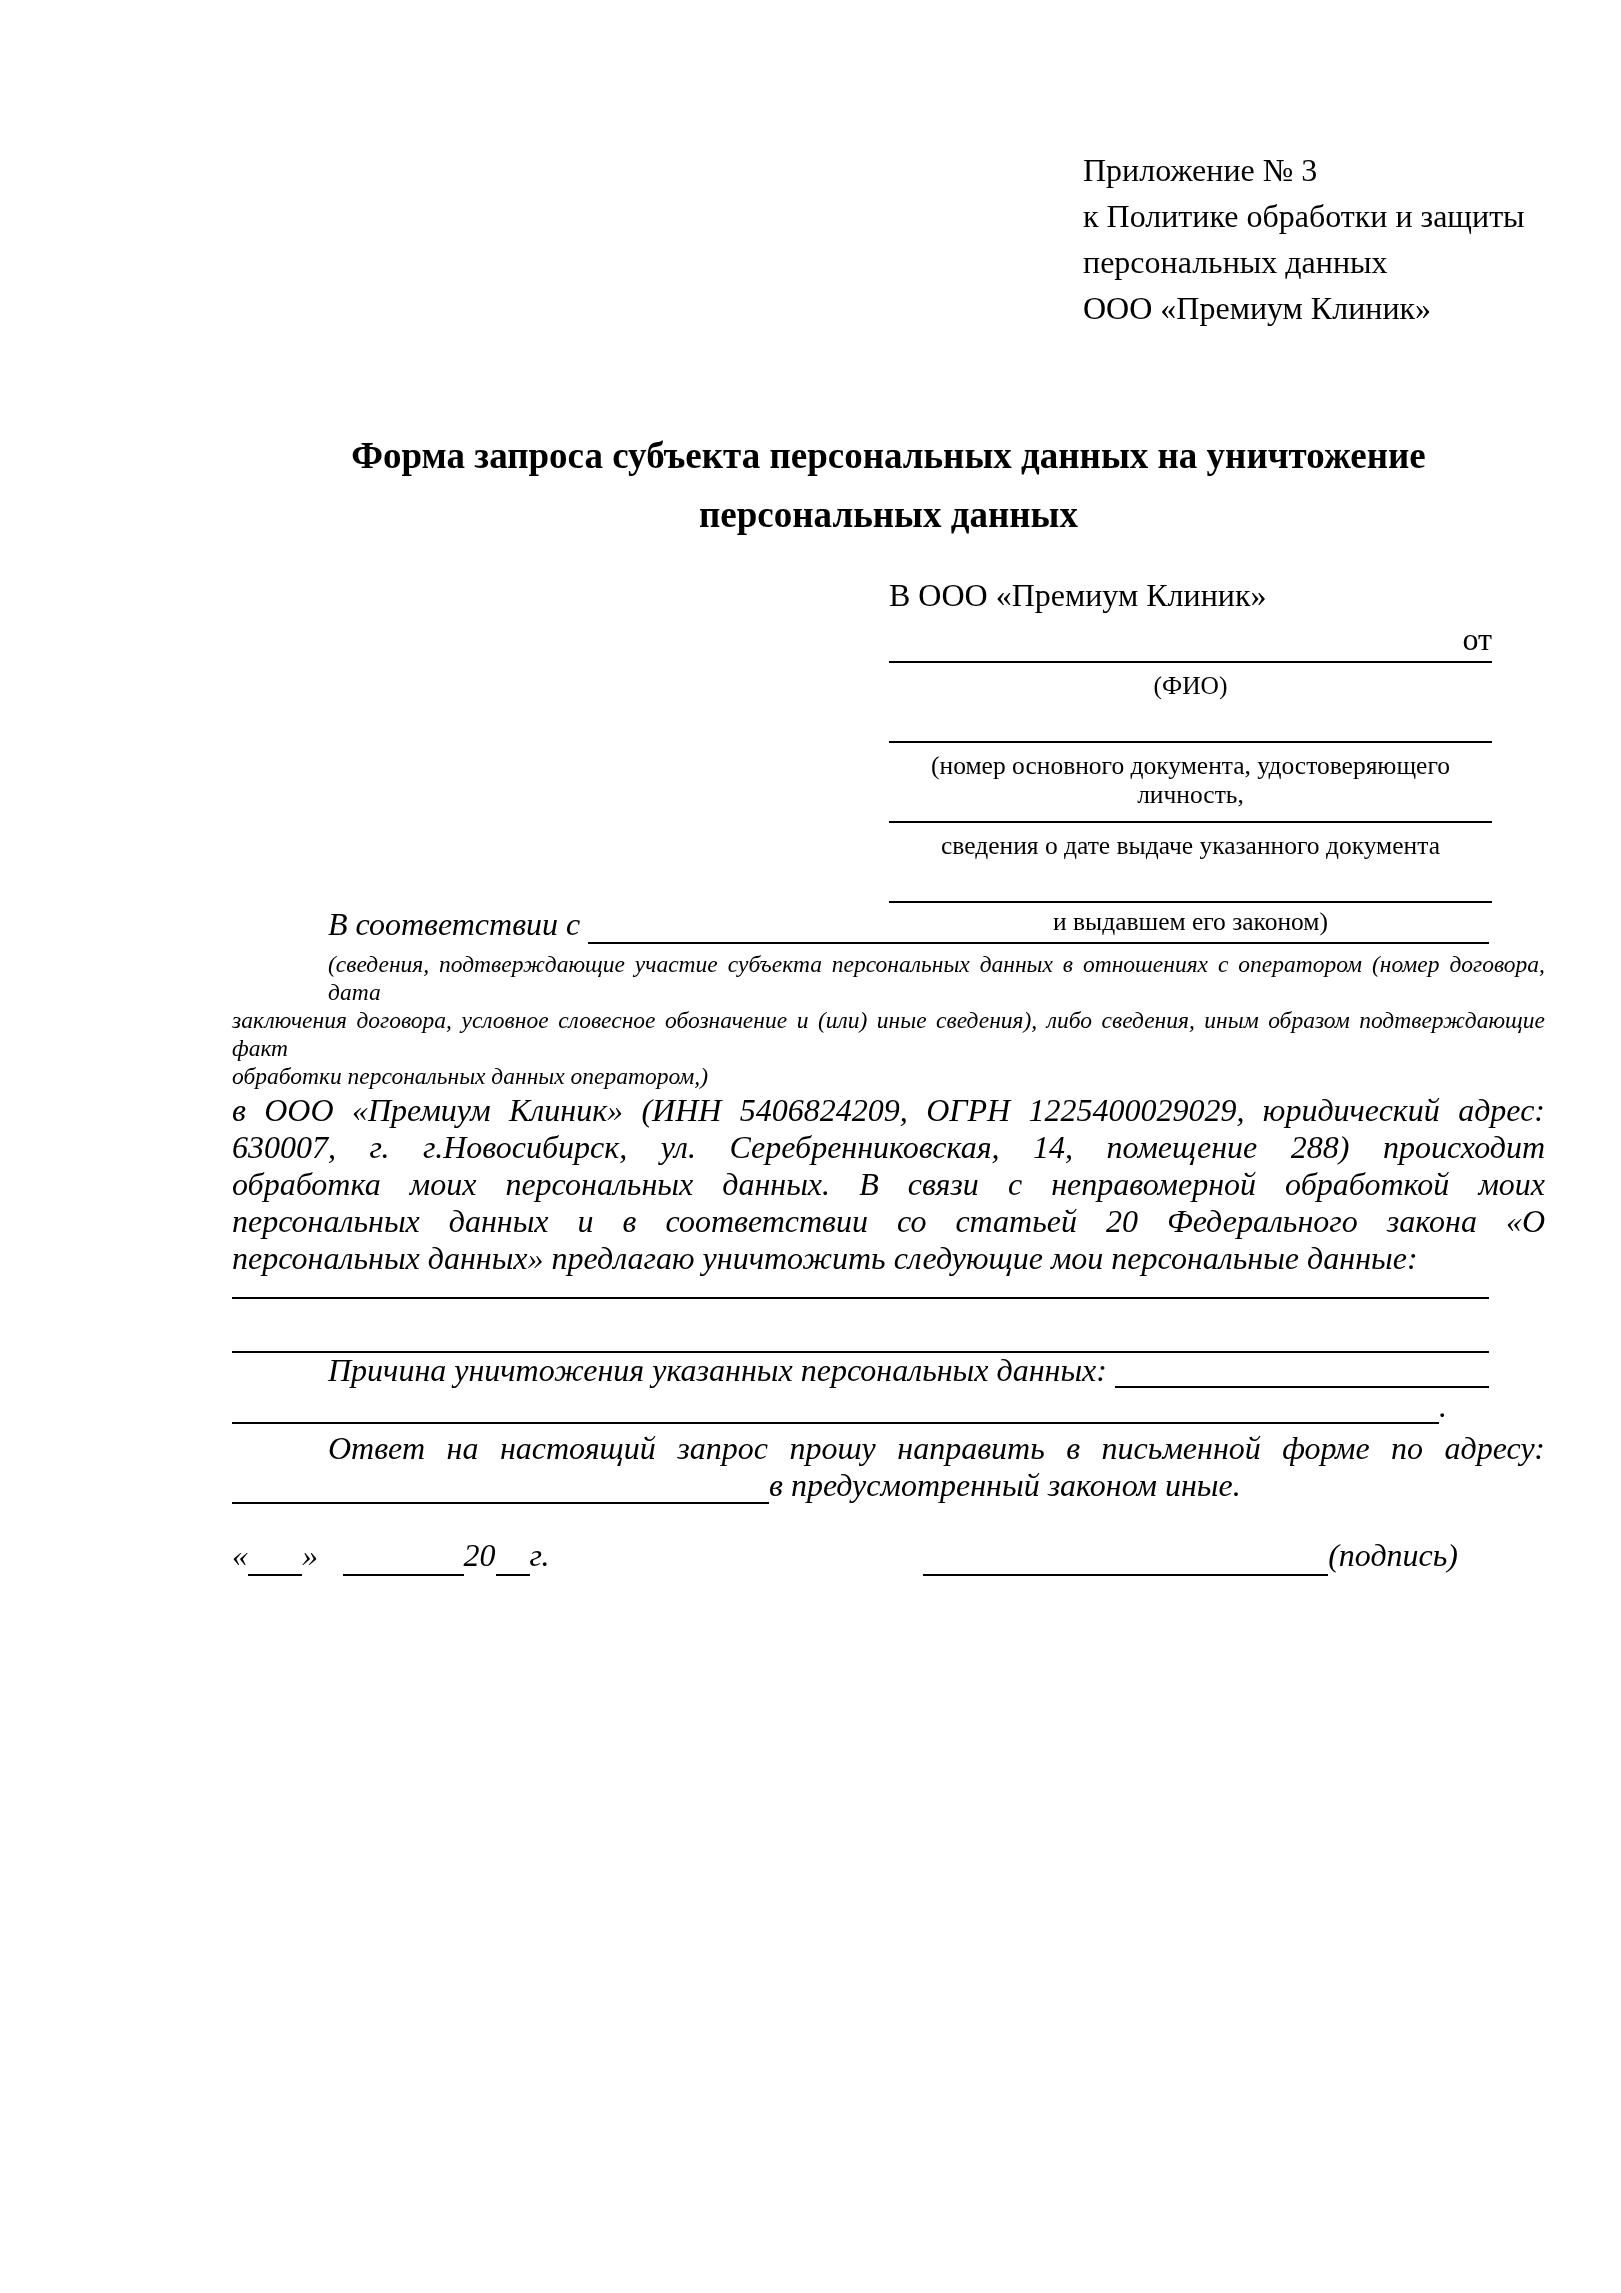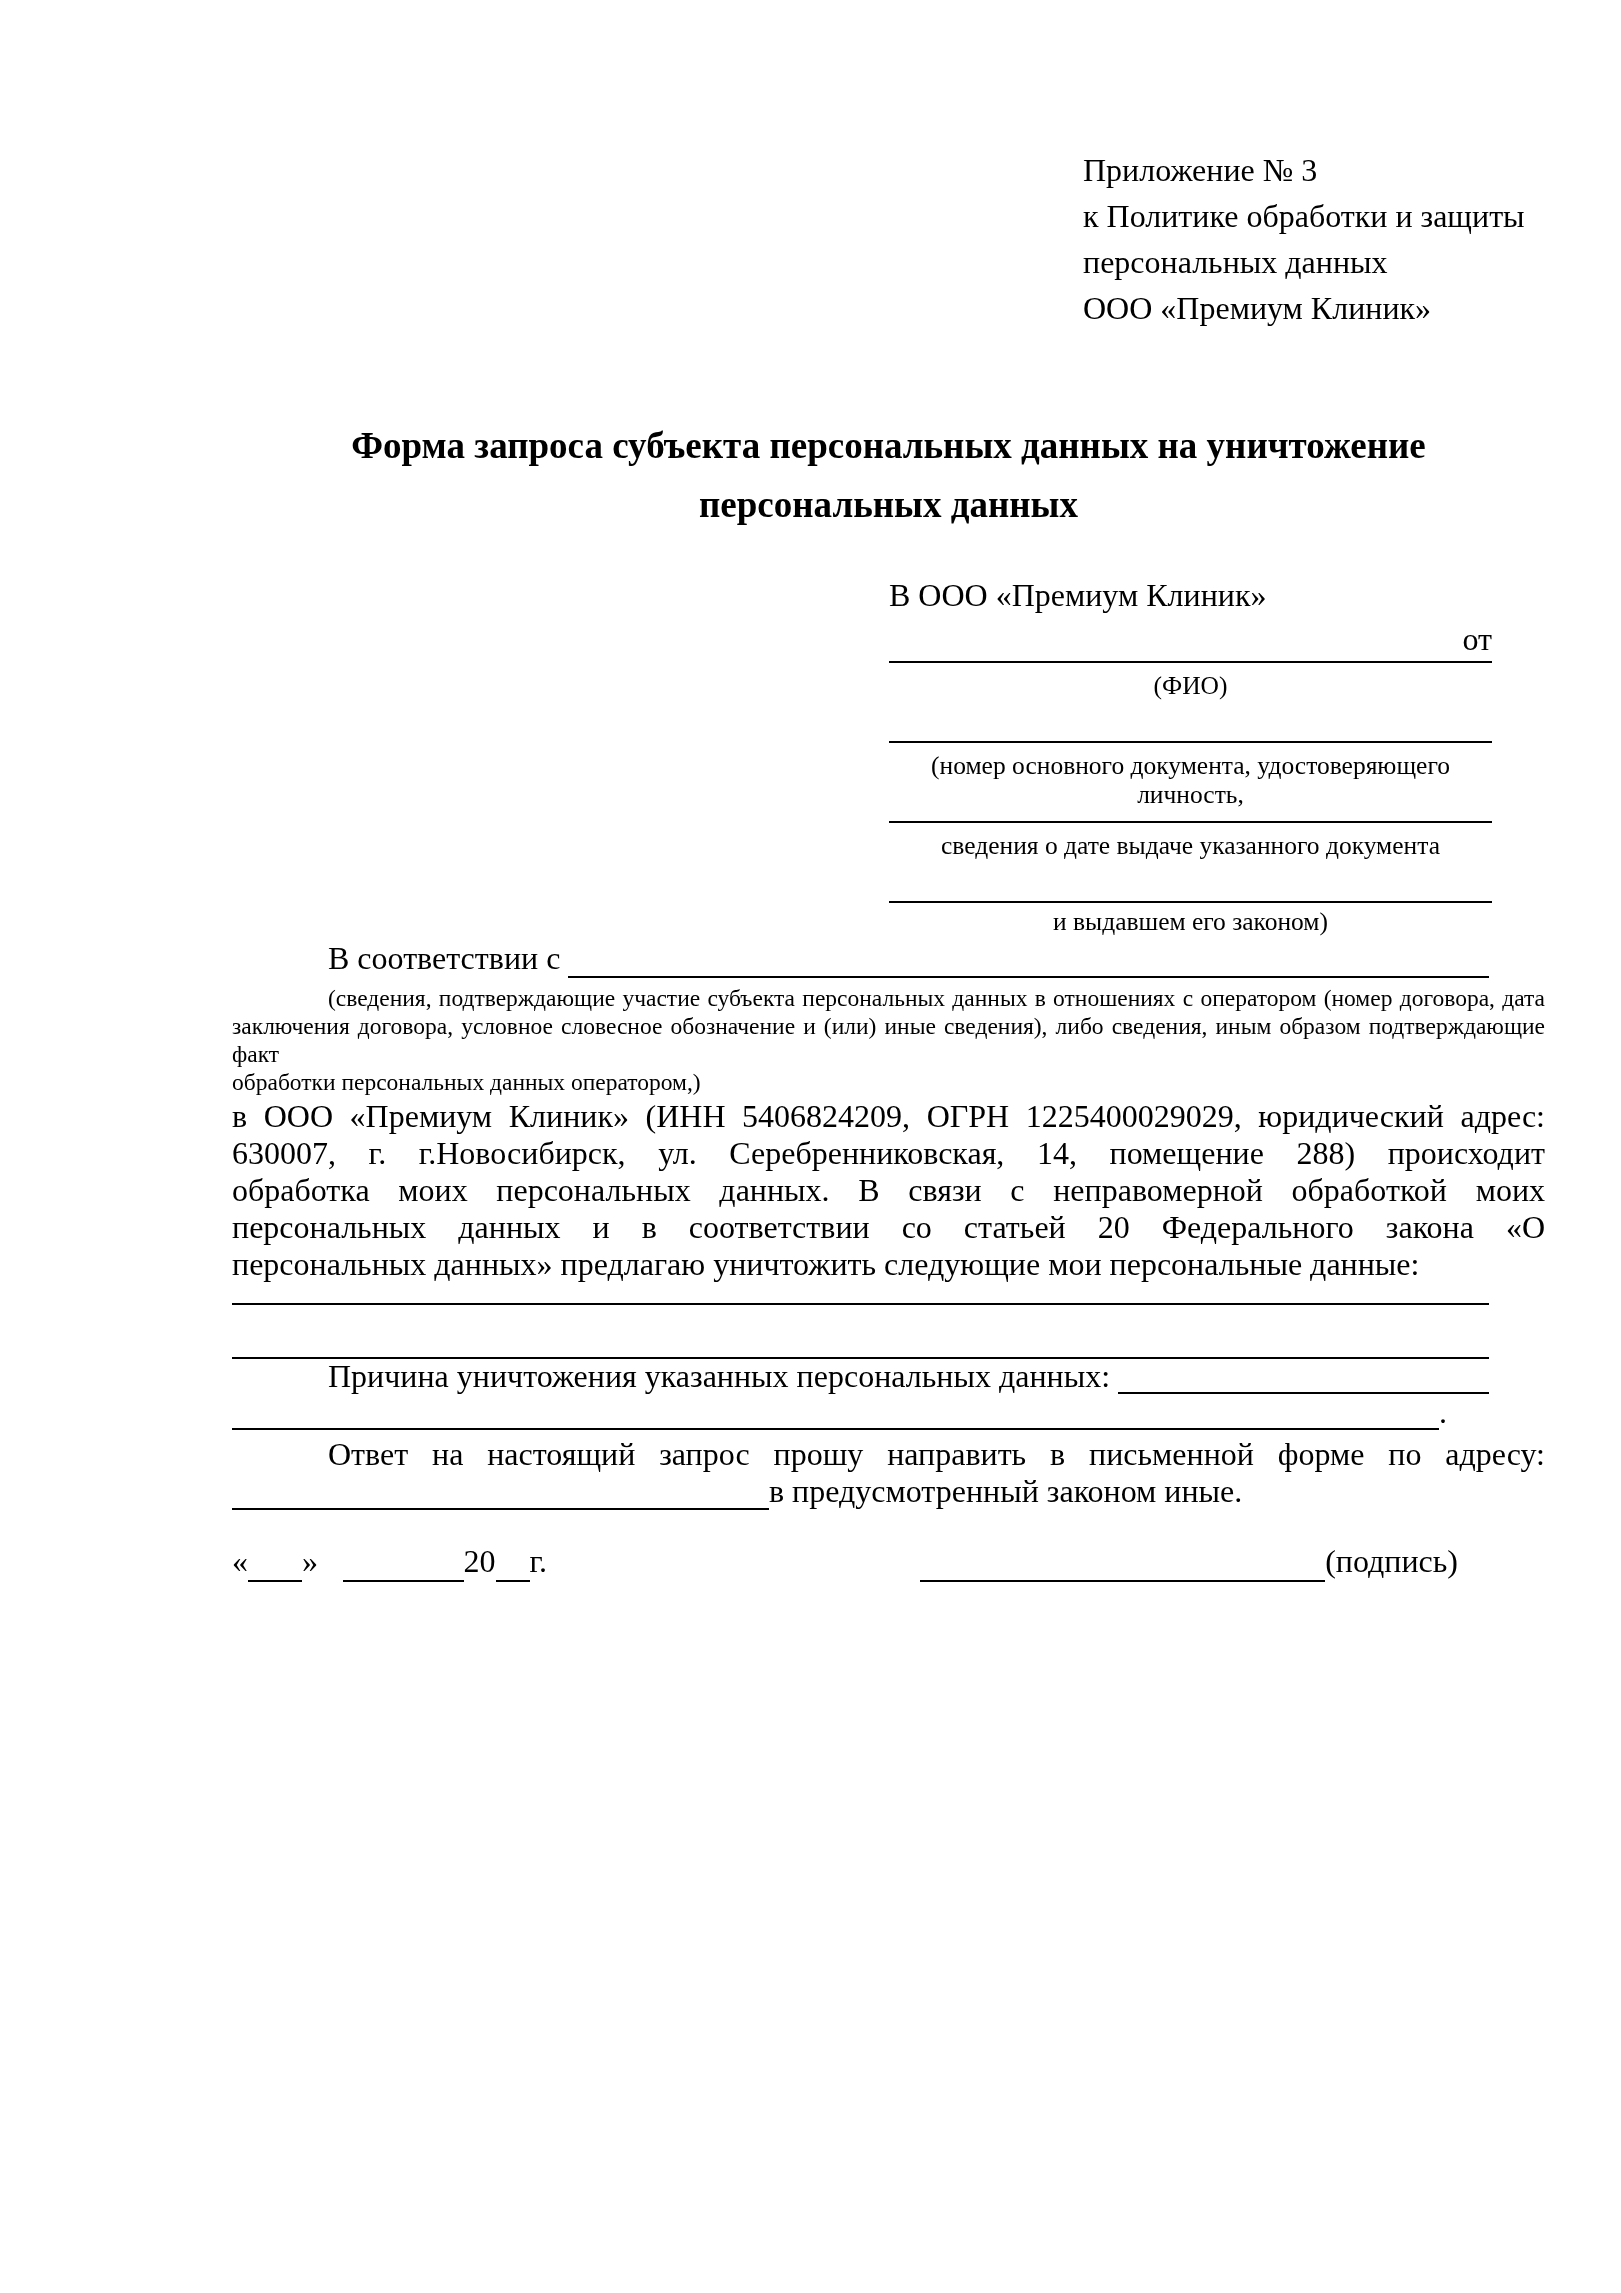--- a/index.html
+++ b/index.html
@@ -10,32 +10,32 @@
     font-family:"Liberation Serif", serif;
     overflow:hidden;
   }
   
   .header-note{
     position:absolute;left:1083px;top:147px;
     font-size:32px;line-height:46px;white-space:nowrap;
   }
   
   .doc-title{
-    position:absolute;left:232px;top:416px;width:1313px;
+    position:absolute;left:232px;top:426px;width:1313px;
     text-align:center;font-weight:bold;font-size:37px;line-height:59px;
   }
   
   .addressee{position:absolute;left:889px;top:573px;width:603px;font-size:32px;}
   .addr-to{line-height:45px;}
   .addr-from{line-height:43px;height:43px;border-bottom:2.9px solid #000;text-align:right;}
   .addr-seg{border-bottom:2.9px solid #000;height:70px;text-align:center;
             font-size:25.5px;line-height:29px;padding-top:8px;box-sizing:content-box;}
   .addr-caplast{height:39px;text-align:center;font-size:25.5px;line-height:29px;padding-top:3.9px;}
   
-  .body-block{position:absolute;left:232px;top:939px;width:1313px;font-size:32px;}
+  .body-block{position:absolute;left:232px;top:905px;width:1313px;font-size:32px;font-style:italic;}
   .accordance{display:flex;align-items:flex-end;height:39px;}
   .accordance .label{white-space:nowrap;padding-left:96px;line-height:39px;}
   .fill{flex:1;border-bottom:2.9px solid #000;height:29px;margin-left:7.8px;margin-right:56px;}
   .cap-line{font-size:23.5px;line-height:28px;text-align:justify;text-align-last:justify;}
   .cap-line.first{padding-left:96px;}
   .cap-line.last{text-align-last:left;}
   .caption-block{margin-top:5.9px;}
   .par-block{margin-top:2px;}
   .par-line{line-height:37px;text-align:justify;text-align-last:justify;}
   .par-line.last{text-align-last:left;}

